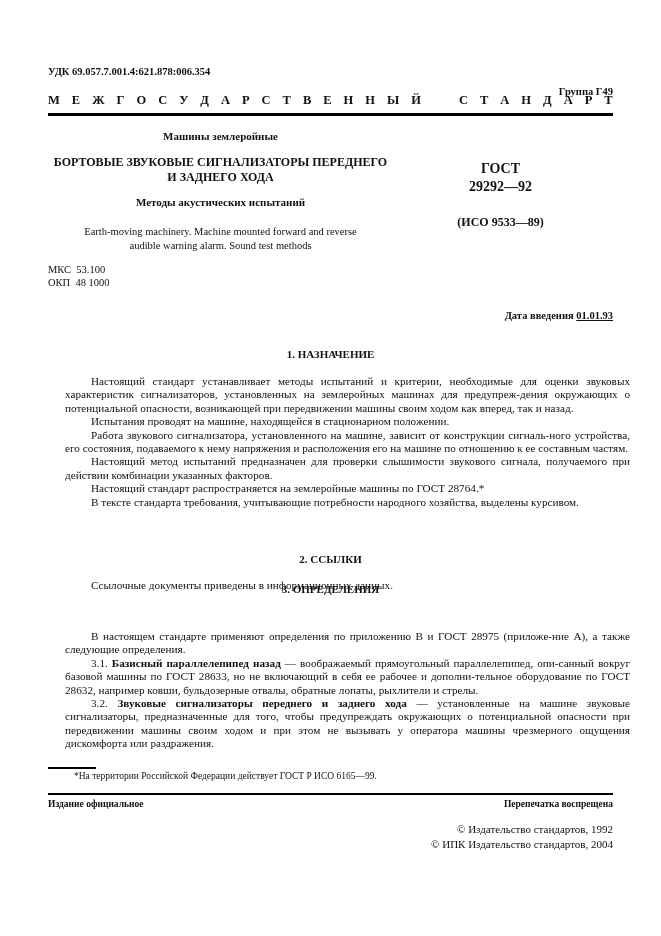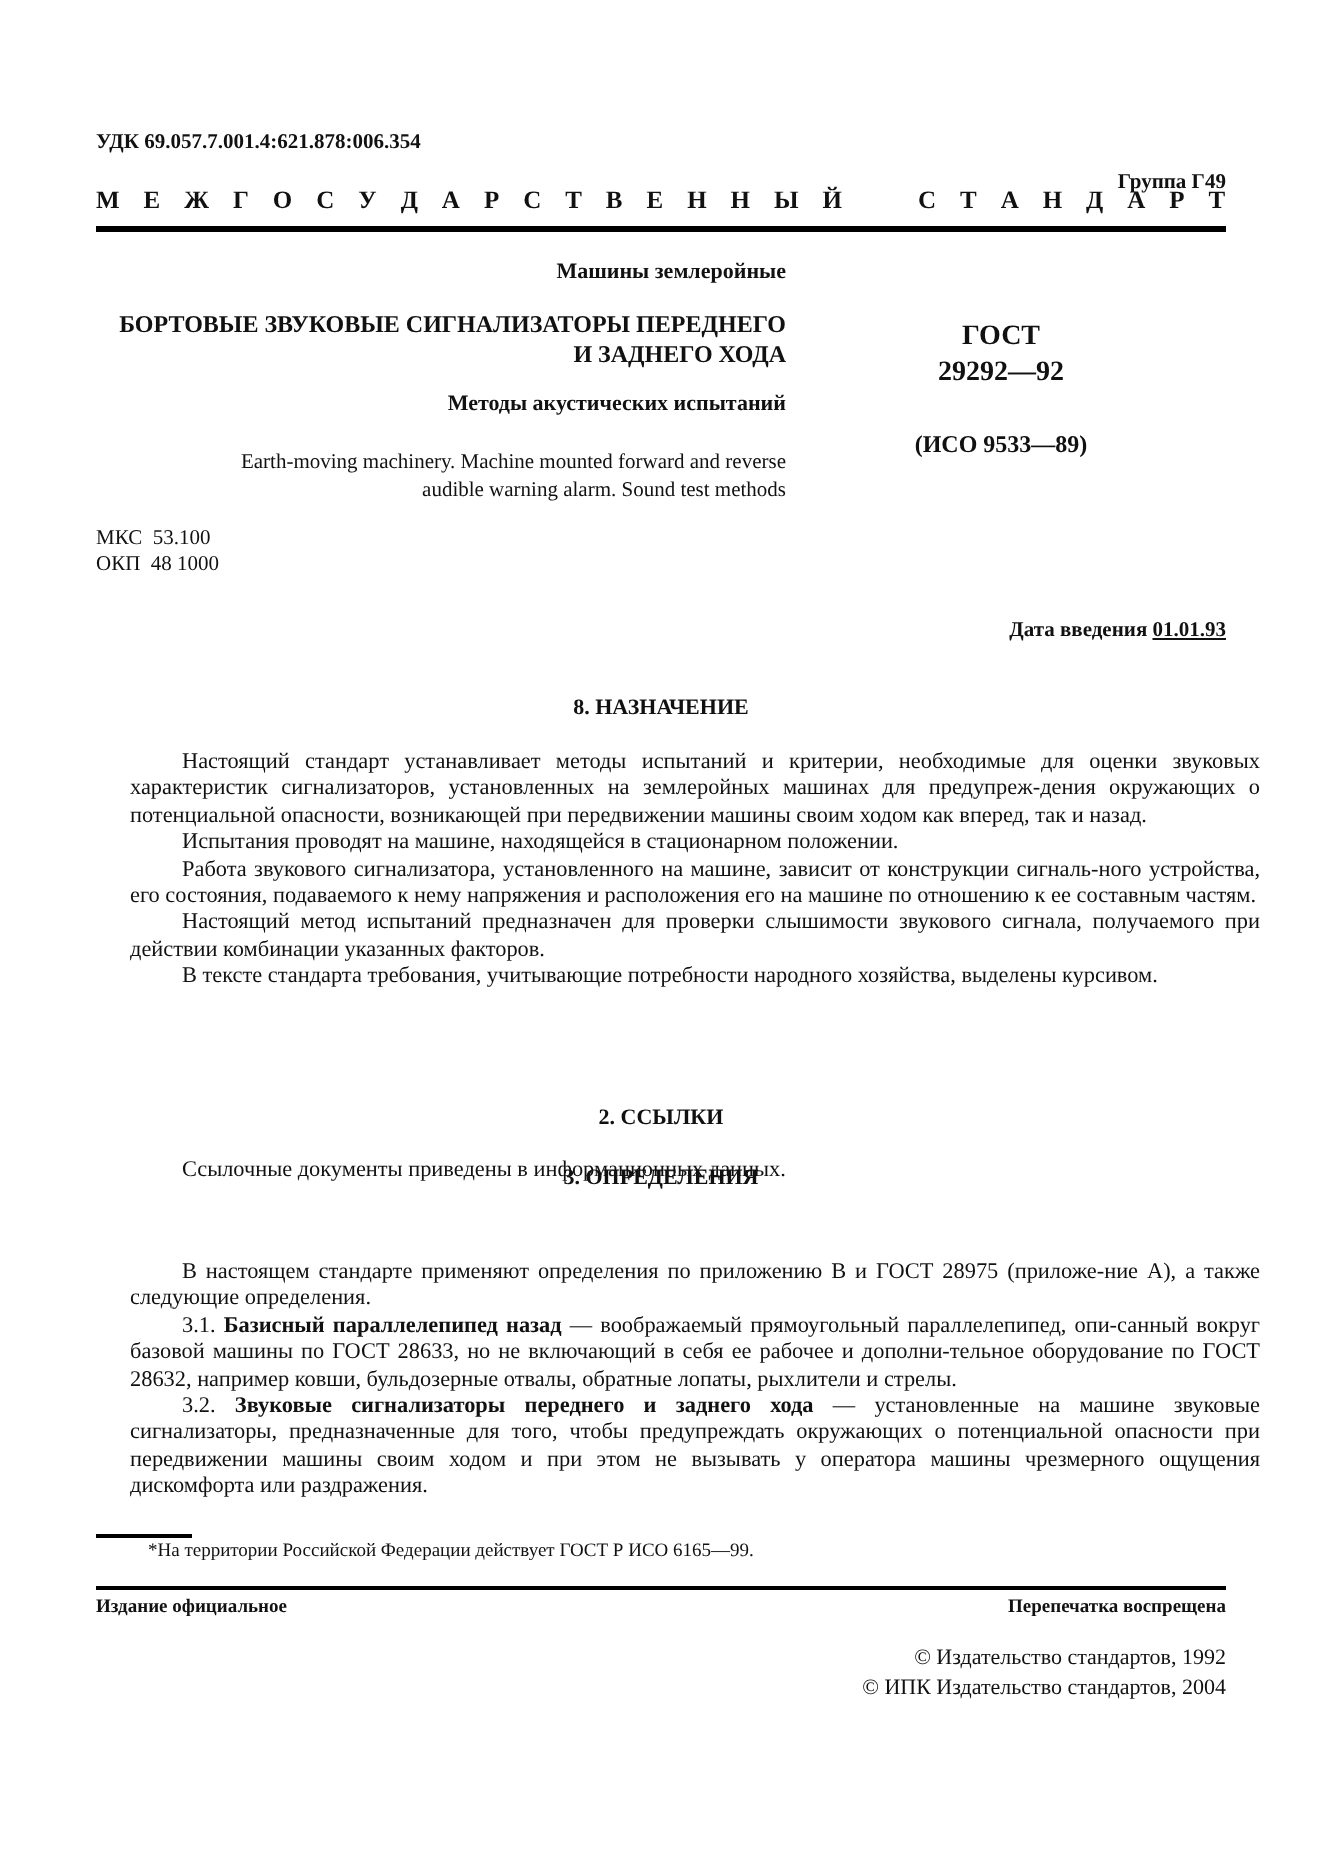--- a/index.html
+++ b/index.html
@@ -6,21 +6,21 @@
   body { width: 661px; height: 936px; position: relative; overflow: hidden;
          font-family: "Liberation Serif", "DejaVu Serif", serif; color: #111; }
   .abs { position: absolute; }
   .udk { left: 48px; top: 66px; font-size: 10.5px; font-weight: bold; }
   .group { right: 48px; top: 66px; font-size: 10.5px; font-weight: bold; margin-top: 20px; }
   .interstate { left: 48px; top: 93px; width: 565px; font-size: 12.5px; font-weight: bold;
                 display: flex; justify-content: space-between; }
   .interstate span { display: inline-block; }
   .gap { width: 14px; }
   .rule-thick { left: 48px; width: 565px; height: 3px; background: #000; }
-  .center-col { left: 48px; width: 345px; text-align: right; }
+  .center-col { left: 48px; width: 345px; text-align: center; }
   .subtitle { top: 130px; font-size: 11px; font-weight: bold; }
   .title { top: 155px; font-size: 12px; font-weight: bold; line-height: 15px; }
   .methods { top: 196px; font-size: 11px; font-weight: bold; }
   .en { top: 225px; font-size: 10.5px; line-height: 13.5px; }
   .gost-col { left: 418px; width: 165px; text-align: center; }
   .gost { top: 160px; font-size: 14px; font-weight: bold; line-height: 18px; }
   .iso { top: 215px; font-size: 12px; font-weight: bold; }
   .mks { left: 48px; top: 263px; font-size: 10.5px; line-height: 13px; }
   .date { right: 48px; top: 310px; font-size: 10.5px; font-weight: bold; }
   .date u { text-decoration: underline; }
@@ -90,26 +90,27 @@
 
 <div class="abs mks">
   <div style="white-space:pre">МКС  53.100</div>
   <div style="white-space:pre">ОКП  48 1000</div>
 </div>
 
 <div class="abs date">
   <span style="white-space:pre">Дата введения </span><u>01.01.93</u>
 </div>
 
-<div class="abs h" style="top:348px">8. НАЗНАЧЕНИЕ</div>
+<div class="abs h" style="top:348px">1. НАЗНАЧЕНИЕ</div>
 <div class="abs p" style="top:375px">
   <span class="ind">Настоящий стандарт устанавливает методы испытаний и критерии, необходимые для оценки звуковых характеристик сигнализаторов, установленных на землеройных машинах для предупреж-дения окружающих о потенциальной опасности, возникающей при передвижении машины своим ходом как вперед, так и назад.</span>
   <span class="ind">Испытания проводят на машине, находящейся в стационарном положении.</span>
   <span class="ind">Работа звукового сигнализатора, установленного на машине, зависит от конструкции сигналь-ного устройства, его состояния, подаваемого к нему напряжения и расположения его на машине по отношению к ее составным частям.</span>
   <span class="ind">Настоящий метод испытаний предназначен для проверки слышимости звукового сигнала, получаемого при действии комбинации указанных факторов.</span>
+  <span class="ind">Настоящий стандарт распространяется на землеройные машины по ГОСТ 28764.*</span>
   <span class="ind">В тексте стандарта требования, учитывающие потребности народного хозяйства, выделены курсивом.</span>
 </div>
 
 <div class="abs h" style="top:553px">2. ССЫЛКИ</div>
 <div class="abs p" style="top:579px">
   <span class="ind">Ссылочные документы приведены в информационных данных.</span>
 </div>
 
 <div class="abs h" style="top:583px">3. ОПРЕДЕЛЕНИЯ</div>
 <div class="abs p" style="top:630px">

